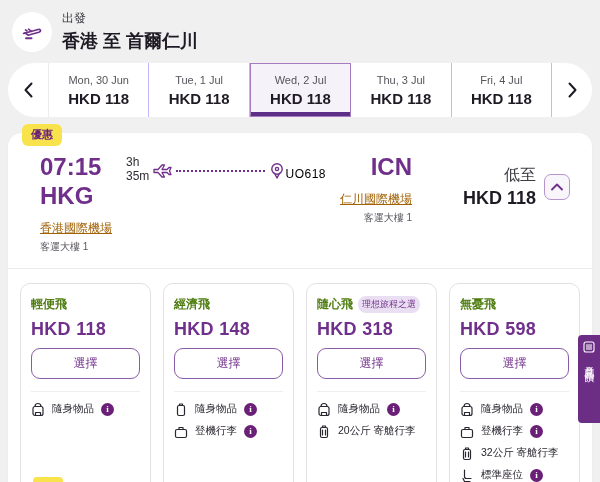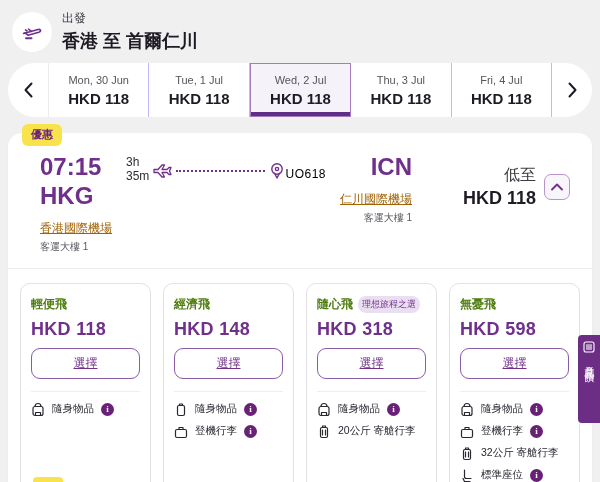--- a/index.html
+++ b/index.html
@@ -53,21 +53,21 @@
   .hr { border-top:1px solid #eceaee; }
   
   .fares { display:flex; gap:12px; padding:14px 12px 10px 12px; }
   .fare-card { flex:1; border:1px solid #e3e0e6; border-radius:10px; padding:12px 10px; min-height:160px; background:#fff; }
   .fare-title-row { display:flex; align-items:center; gap:5px; }
   .fare-name { font-size:12px; font-weight:bold; color:#4d7c0f; }
   .fare-badge { font-size:9px; color:#702f8a; background:#eadff2; padding:2px 4px; border-radius:8px; white-space:nowrap; }
   .fare-price { font-size:18px; font-weight:600; color:#702f8a; margin-top:6px; letter-spacing:0.3px; }
   .select-btn { display:block; width:100%; margin-top:8px; background:#ffffff; border:1px solid #8a5ca6;
     border-radius:9px; color:#702f8a; font-size:12px; padding:6px 16px; text-align:center; cursor:pointer;
-    font-family:"Liberation Sans", sans-serif;text-decoration:underline; }
+    font-family:"Liberation Sans", sans-serif; }
   .fare-hr { border-top:1px solid #efedf1; margin:12px 0 10px 0; }
   .fare-item { display:flex; align-items:center; gap:7px; margin-bottom:7px; }
   .fare-item-label { font-size:10.5px; color:#2a2630; }
   .info-badge { width:13px; height:13px; border-radius:50%; background:#6b2077; color:#ffffff;
     font-size:9px; font-weight:bold; display:flex; align-items:center; justify-content:center;
     font-family:"Liberation Serif", serif; cursor:pointer; }
   .item-icon { width:14px; height:15px; flex:0 0 auto; display:flex; align-items:center; justify-content:center; }
   
   .feedback-tab { position:absolute; right:0; top:335px; width:22px; height:88px; background:#6b2e84;
     border-radius:4px 0 0 4px; display:flex; flex-direction:column; align-items:center; padding-top:6px;

